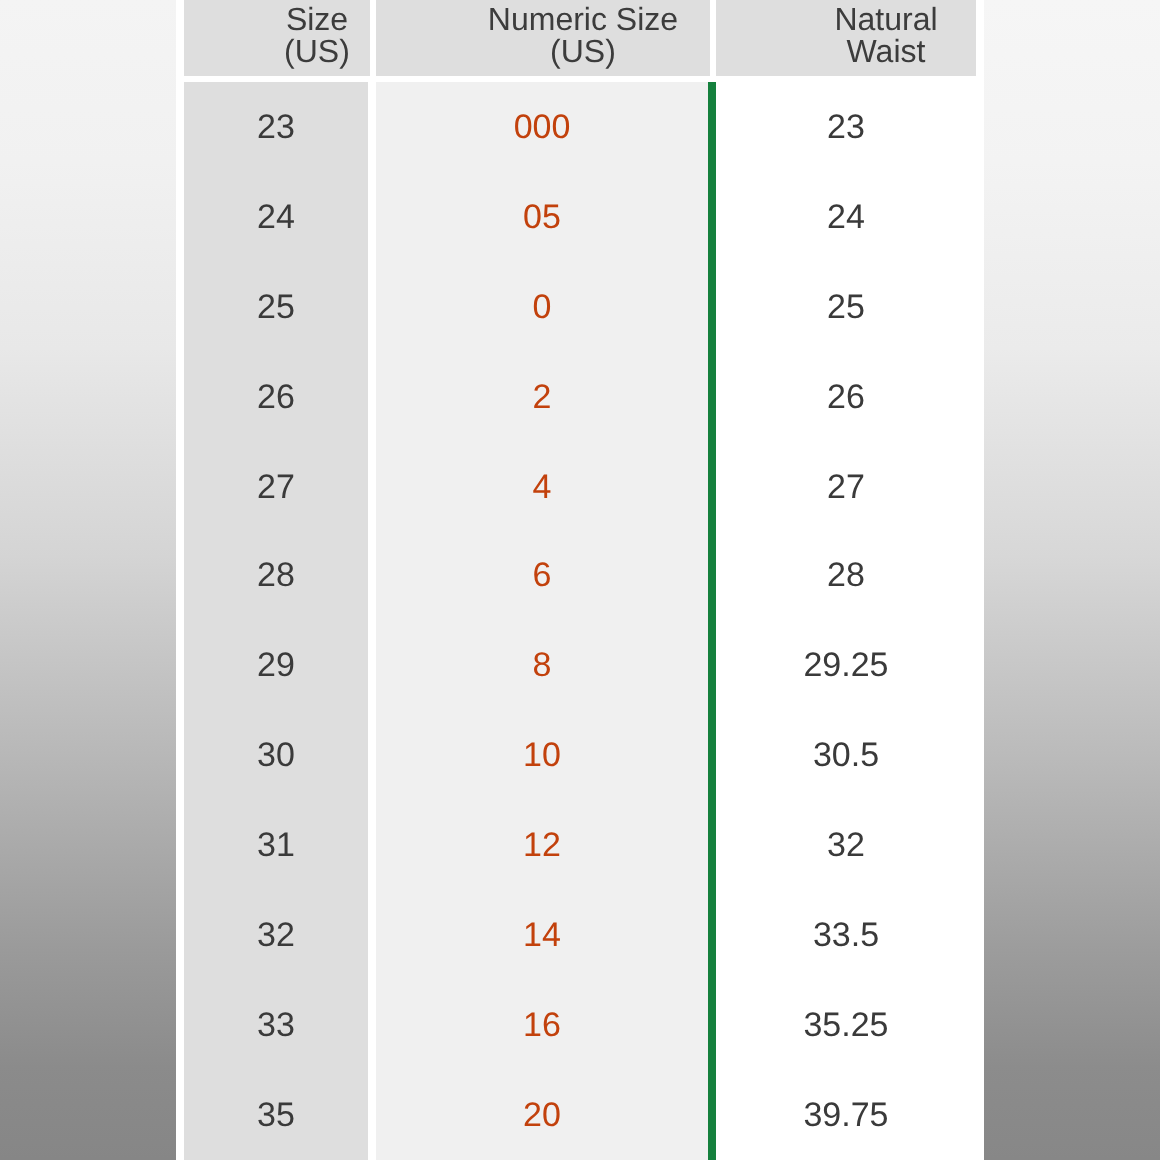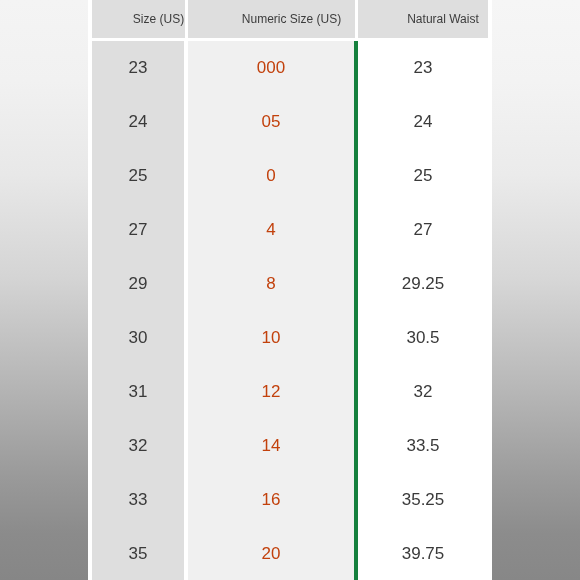--- a/index.html
+++ b/index.html
@@ -91,21 +91,21 @@
     vertical-align: middle;
     font-size: 17px;
     color: #3a3a3a;
     font-weight: 400;
     line-height: 1;
   }
 
   
   #size-table thead th {
     height: 38px;
-    font-size: 12px;
+    font-size: 16px;
     color: #3c3c3c;
     background: #dedede;
     border-bottom: 3px solid #ffffff;
     padding-left: 40px;
   }
   #size-table thead th.h1 { border-right: 3px solid #ffffff; }
   #size-table thead th.h2 { border-right: 3px solid #ffffff; }
   #size-table thead th.h3 { background: #dedede; margin-left: 32px; }
 
   
@@ -160,25 +160,35 @@
           <td class="d1">24</td>
           <td class="d2">05</td>
           <td class="d3">24</td>
         </tr>
         <tr>
           <td class="d1">25</td>
           <td class="d2">0</td>
           <td class="d3">25</td>
         </tr>
         <tr>
+          <td class="d1">26</td>
+          <td class="d2">2</td>
+          <td class="d3">26</td>
+        </tr>
+        <tr>
           <td class="d1">27</td>
           <td class="d2">4</td>
           <td class="d3">27</td>
         </tr>
         <tr>
+          <td class="d1">28</td>
+          <td class="d2">6</td>
+          <td class="d3">28</td>
+        </tr>
+        <tr>
           <td class="d1">29</td>
           <td class="d2">8</td>
           <td class="d3">29.25</td>
         </tr>
         <tr>
           <td class="d1">30</td>
           <td class="d2">10</td>
           <td class="d3">30.5</td>
         </tr>
         <tr>

